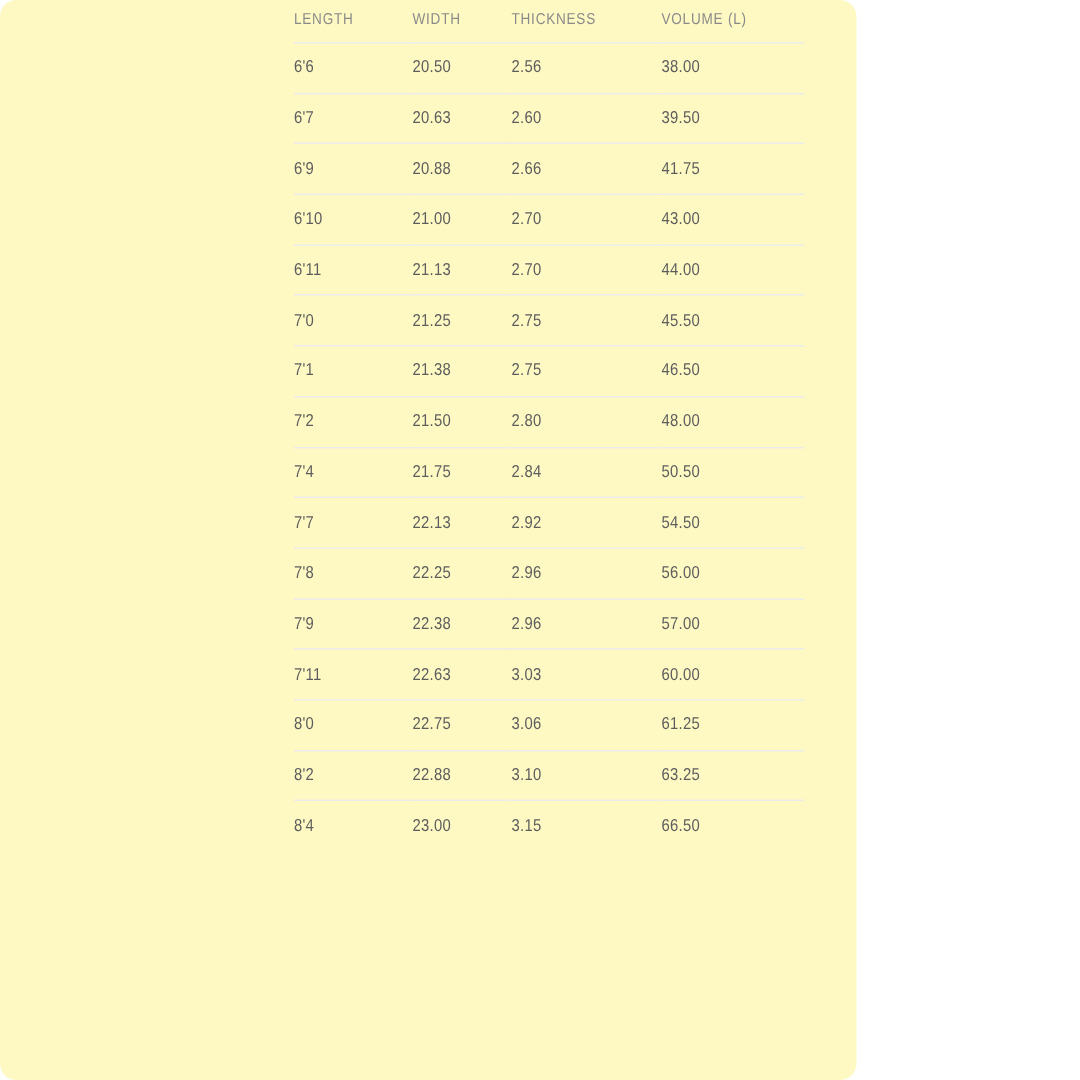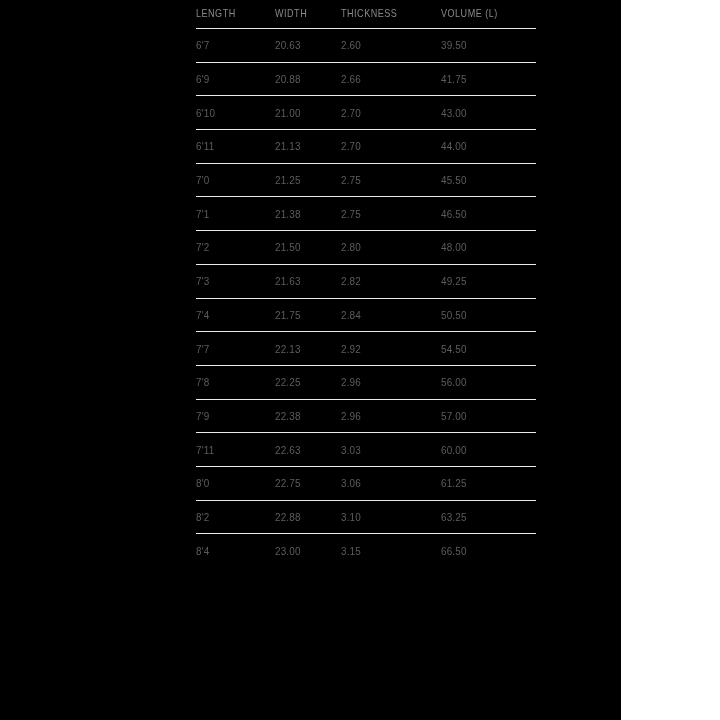--- a/index.html
+++ b/index.html
@@ -10,23 +10,24 @@
   body {
     width: 720px;
     height: 720px;
     overflow: hidden;
     font-family: "Liberation Sans", sans-serif;
     -webkit-font-smoothing: antialiased;
   }
 
   .page {
     position: relative;
-    width: 621px;
+    width: 571px;
     height: 720px;
-    background: #000000;
+    background: #fef9c3;
+    border-radius: 11px;
   }
 
   .table-wrap {
     position: absolute;
     left: 196px;
     top: 0px;
     width: 340px;
   }
 
   table.spec-table {
@@ -92,20 +93,26 @@
       <thead>
         <tr>
           <th>LENGTH</th>
           <th>WIDTH</th>
           <th>THICKNESS</th>
           <th>VOLUME (L)</th>
         </tr>
       </thead>
       <tbody id="table-body">
           <tr>
+            <td><span class="cellv">6'6</span></td>
+            <td><span class="cellv">20.50</span></td>
+            <td><span class="cellv">2.56</span></td>
+            <td><span class="cellv">38.00</span></td>
+          </tr>
+          <tr>
             <td><span class="cellv">6'7</span></td>
             <td><span class="cellv">20.63</span></td>
             <td><span class="cellv">2.60</span></td>
             <td><span class="cellv">39.50</span></td>
           </tr>
           <tr>
             <td><span class="cellv">6'9</span></td>
             <td><span class="cellv">20.88</span></td>
             <td><span class="cellv">2.66</span></td>
             <td><span class="cellv">41.75</span></td>
@@ -134,26 +141,20 @@
             <td><span class="cellv">2.75</span></td>
             <td><span class="cellv">46.50</span></td>
           </tr>
           <tr>
             <td><span class="cellv">7'2</span></td>
             <td><span class="cellv">21.50</span></td>
             <td><span class="cellv">2.80</span></td>
             <td><span class="cellv">48.00</span></td>
           </tr>
           <tr>
-            <td><span class="cellv">7'3</span></td>
-            <td><span class="cellv">21.63</span></td>
-            <td><span class="cellv">2.82</span></td>
-            <td><span class="cellv">49.25</span></td>
-          </tr>
-          <tr>
             <td><span class="cellv">7'4</span></td>
             <td><span class="cellv">21.75</span></td>
             <td><span class="cellv">2.84</span></td>
             <td><span class="cellv">50.50</span></td>
           </tr>
           <tr>
             <td><span class="cellv">7'7</span></td>
             <td><span class="cellv">22.13</span></td>
             <td><span class="cellv">2.92</span></td>
             <td><span class="cellv">54.50</span></td>

